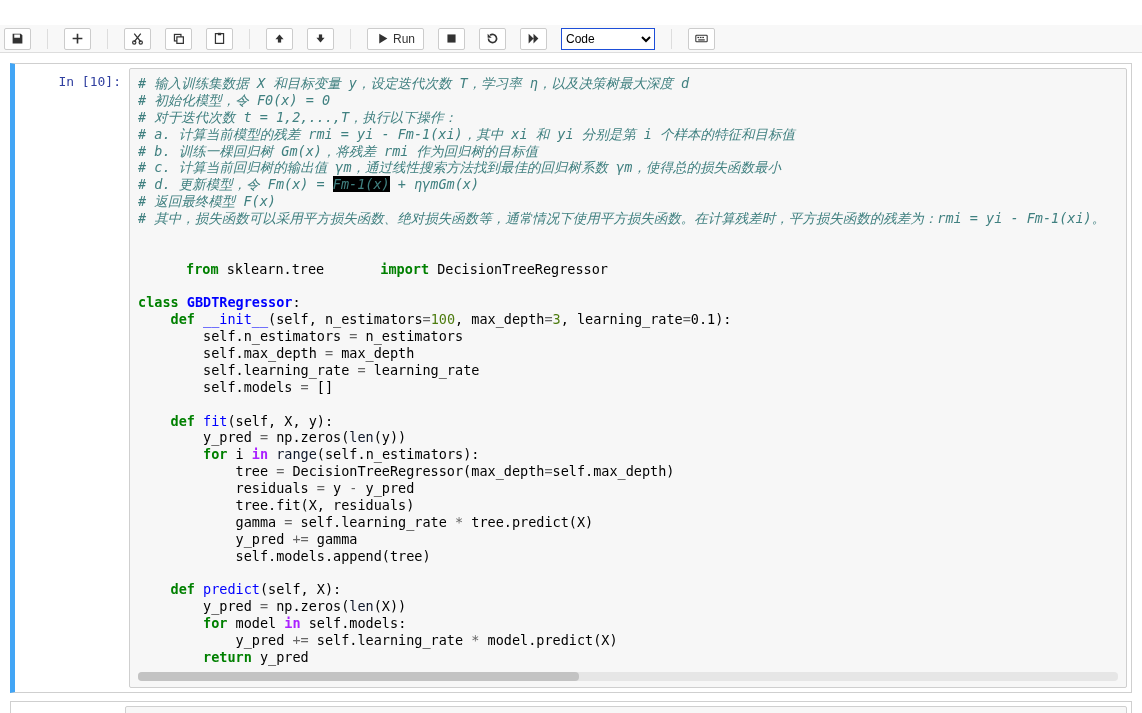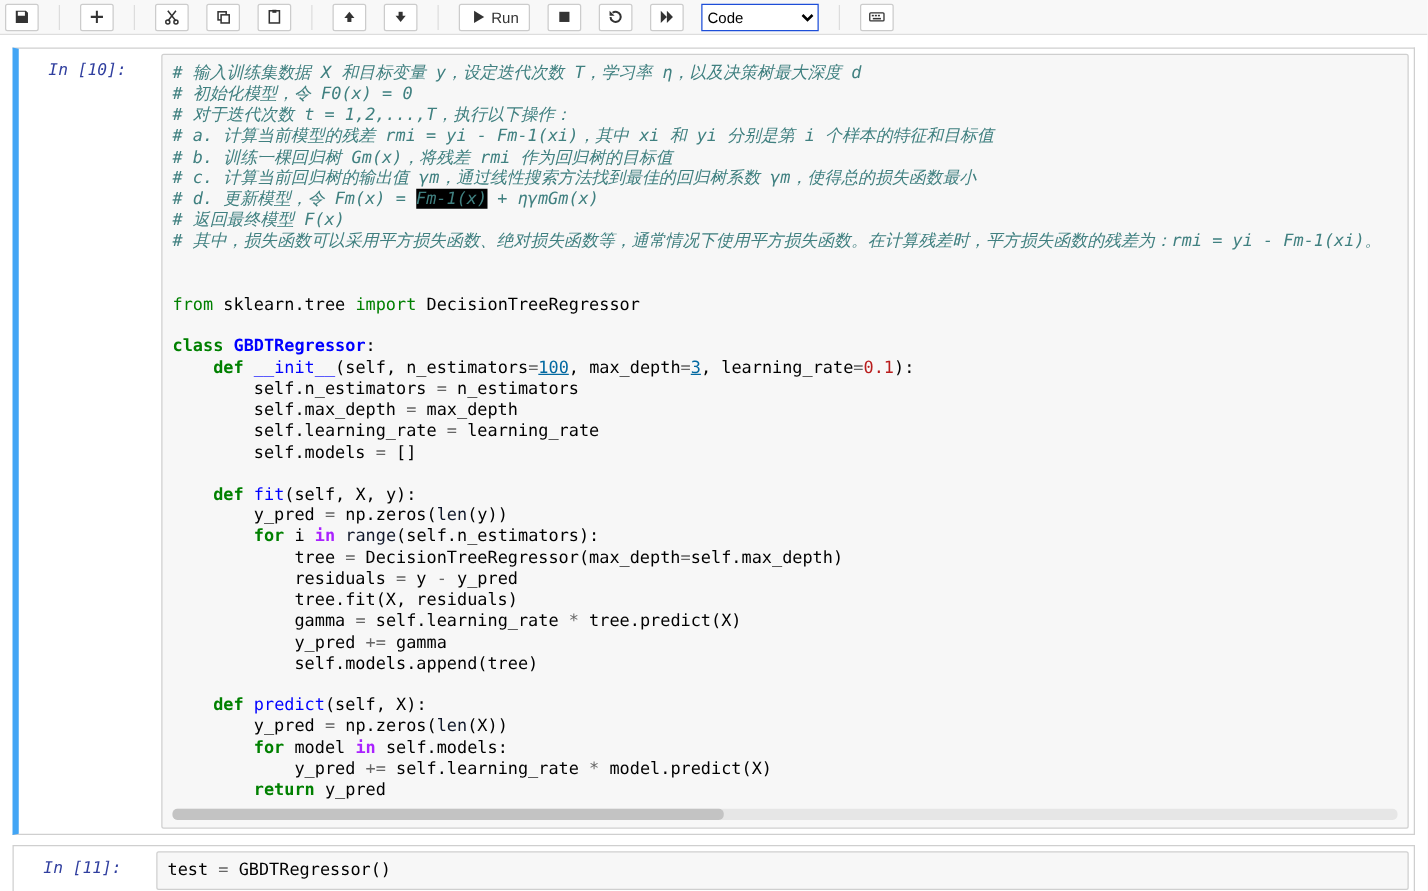--- a/index.html
+++ b/index.html
@@ -1,39 +1,39 @@
 <!DOCTYPE html>
 <html><head>
 <meta charset="utf-8">
 <style>
 * { box-sizing: border-box; margin: 0; padding: 0; }
 body { font-family: "Helvetica Neue", Helvetica, Arial, sans-serif; font-size: 13px; background: #fff; color: #000; }
-.toolbar { display: flex; align-items: center; gap: 14px; padding: 2px 4px; border-bottom: 1px solid #ddd; background: #f8f8f8; height: 28px; }
+.toolbar { display: flex; align-items: center; gap: 14px; padding: 2px 4px; border-bottom: 1px solid #ddd; background: #f8f8f8; height: 28px; margin-top: 25px; }
 .tbtn { display: inline-flex; align-items: center; justify-content: center; min-width: 26px; height: 22px; padding: 0 6px; border: 1px solid #ccc; border-radius: 2px; background: #fff; cursor: pointer; font-size: 12px; color: #333; }
 .tbtn svg { width: 13px; height: 13px; }
 .run-btn { padding: 0 8px; gap: 4px; }
 .sep { width: 1px; height: 20px; background: #ddd; margin: 0 2px; }
 select.celltype { height: 22px; font-size: 12px; border: 1px solid #1d4ed8; background: #fff; min-width: 94px; }
 .notebook { padding: 10px 10px 0 10px; }
 .cell { display: flex; margin-bottom: 8px; border: 1px solid #cfcfcf; border-left: 5px solid #42A5F5; background: #fff; padding: 4px; }
 .cell.next { border-left: 1px solid #cfcfcf; }
-.prompt { flex: 0 0 110px; text-align: center; padding: 6px 8px 0 0; font-family: monospace; font-size: 13px; color: #303F9F; font-style: italic; }
+.prompt { flex: 0 0 110px; text-align: right; padding: 6px 8px 0 0; font-family: monospace; font-size: 13px; color: #303F9F; }
 .input-area { flex: 1; background: #f7f7f7; border: 1px solid #cfcfcf; border-radius: 2px; padding: 6px 8px; overflow-x: auto; }
 pre.code { font-family: "DejaVu Sans Mono", Menlo, Consolas, monospace; font-size: 13.5px; line-height: 1.25; white-space: pre; color: #000; }
 .c { color: #408080; font-style: italic; }
 .k { color: #008000; font-weight: bold; }
-.kn { color: #008000; font-weight: normal; }
+.kn { color: #008000; font-weight: bold; margin-left: 48px; }
 .nn { color: #000; }
 .nc { color: #0000FF; font-weight: bold; }
 .nf { color: #0000FF; text-align: center; }
 .bp { color: #000000; }
 .o { color: #666666; }
 .ow { color: #AA22FF; font-weight: bold; }
-.mi { color: #0369a1; text-decoration: underline; }
-.mf { color: #b91c1c; text-align: center; }
+.mi { color: #4d7c0f; }
+.mf { color: #000000; text-align: center; }
 .nb { color: #0f172a; }
 .p { color: #000; }
 .hl { background: #000000; }
 .hscroll { height: 9px; background: #e6e6e6; border-radius: 4px; margin-top: 6px; position: relative; }
 .hscroll .thumb { position: absolute; left: 0; top: 0; height: 100%; width: 45%; background: #c3c3c3; border-radius: 4px; }
 </style>
 </head>
 <body>
 
 <div class="toolbar">

